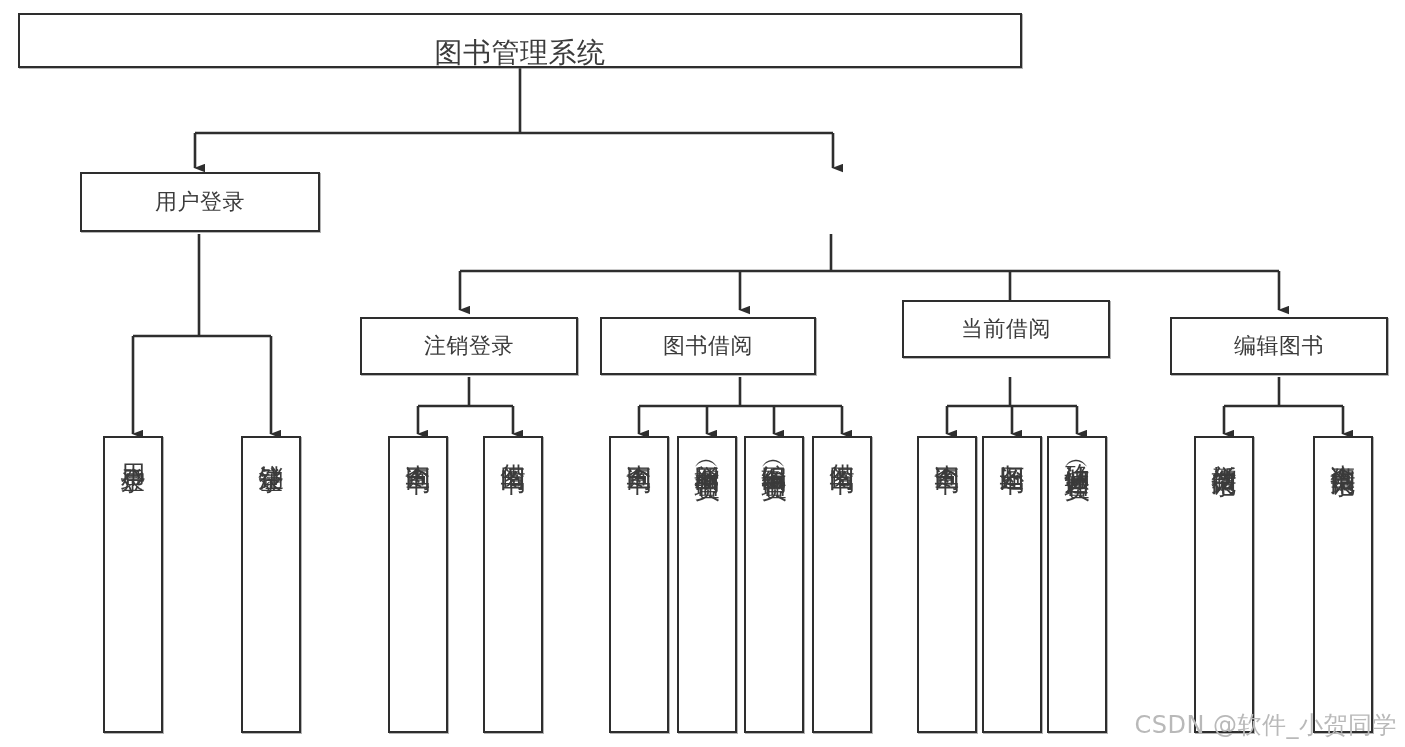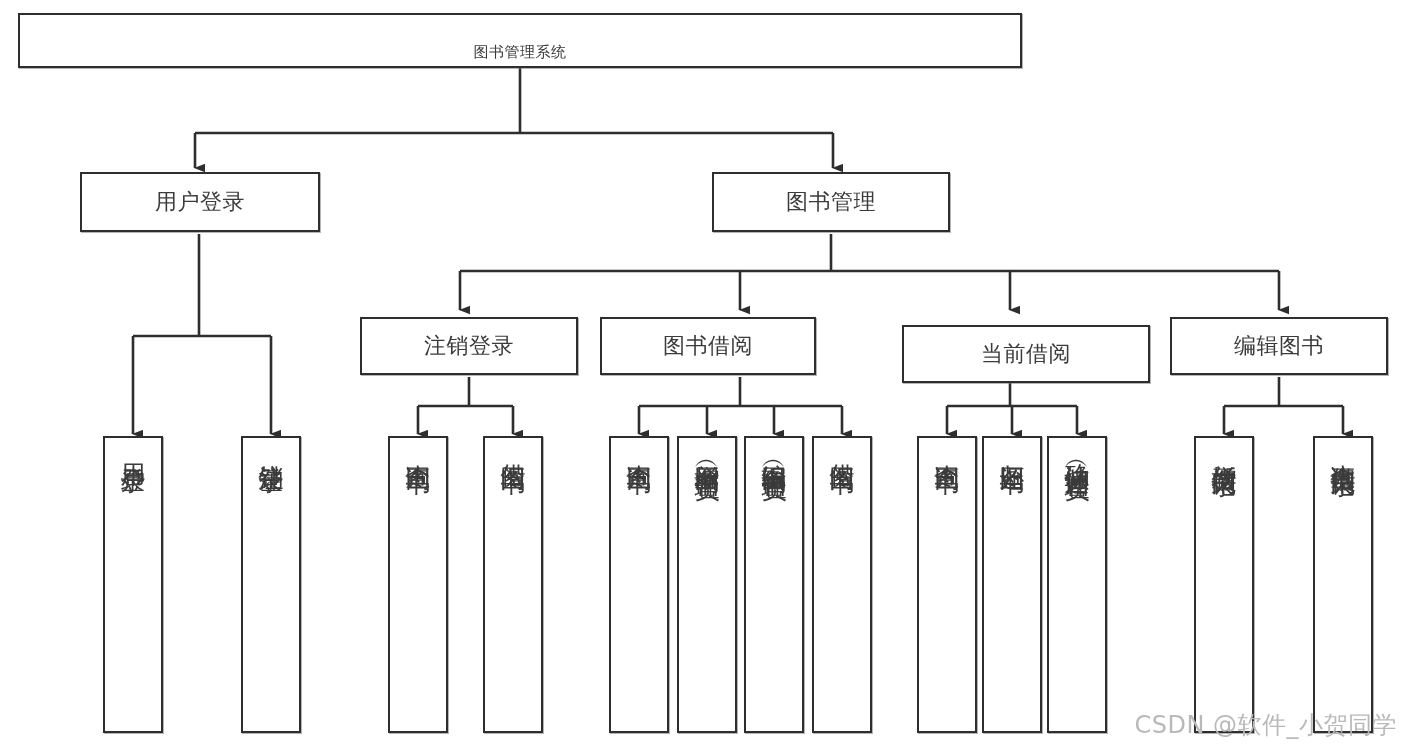--- a/index.html
+++ b/index.html
@@ -44,21 +44,21 @@
     color: #3b3b3b;
     white-space: pre;
   }
   
   .node.horiz .label {
     writing-mode: horizontal-tb;
     font-size: 22px;
     letter-spacing: 0.5px;
   }
   .node.root .label {
-    font-size: 15px;
+    font-size: 28px;
     margin-top: 25px;
   }
   
   .node.vert {
     align-items: flex-start;
     padding-top: 6px;
   }
   .node.vert .label {
     writing-mode: vertical-rl;
     text-orientation: upright;
@@ -132,31 +132,28 @@
     </g>
   </svg>
 
   <div class="node horiz root" style="left:18px;top:13px;width:1004px;height:55px;">
     <span class="label">图书管理系统</span>
   </div>
 
   <div class="node horiz" style="left:80px;top:172px;width:240px;height:60px;">
     <span class="label">用户登录</span>
   </div>
-  <div class="node horiz" style="left:712px;top:172px;width:238px;height:60px;">
-    <span class="label">图书管理</span>
-  </div>
 
   <div class="node horiz" style="left:360px;top:317px;width:218px;height:58px;">
     <span class="label">注销登录</span>
   </div>
   <div class="node horiz" style="left:600px;top:317px;width:216px;height:58px;">
     <span class="label">图书借阅</span>
   </div>
-  <div class="node horiz" style="left:902px;top:325px;width:248px;height:58px;">
+  <div class="node horiz" style="left:902px;top:300px;width:208px;height:58px;">
     <span class="label">当前借阅</span>
   </div>
   <div class="node horiz" style="left:1170px;top:317px;width:218px;height:58px;">
     <span class="label">编辑图书</span>
   </div>
 
   <div class="node vert" style="left:103px;top:436px;width:60px;height:297px;">
     <span class="label">用户登录</span>
   </div>
   <div class="node vert" style="left:241px;top:436px;width:60px;height:297px;">

